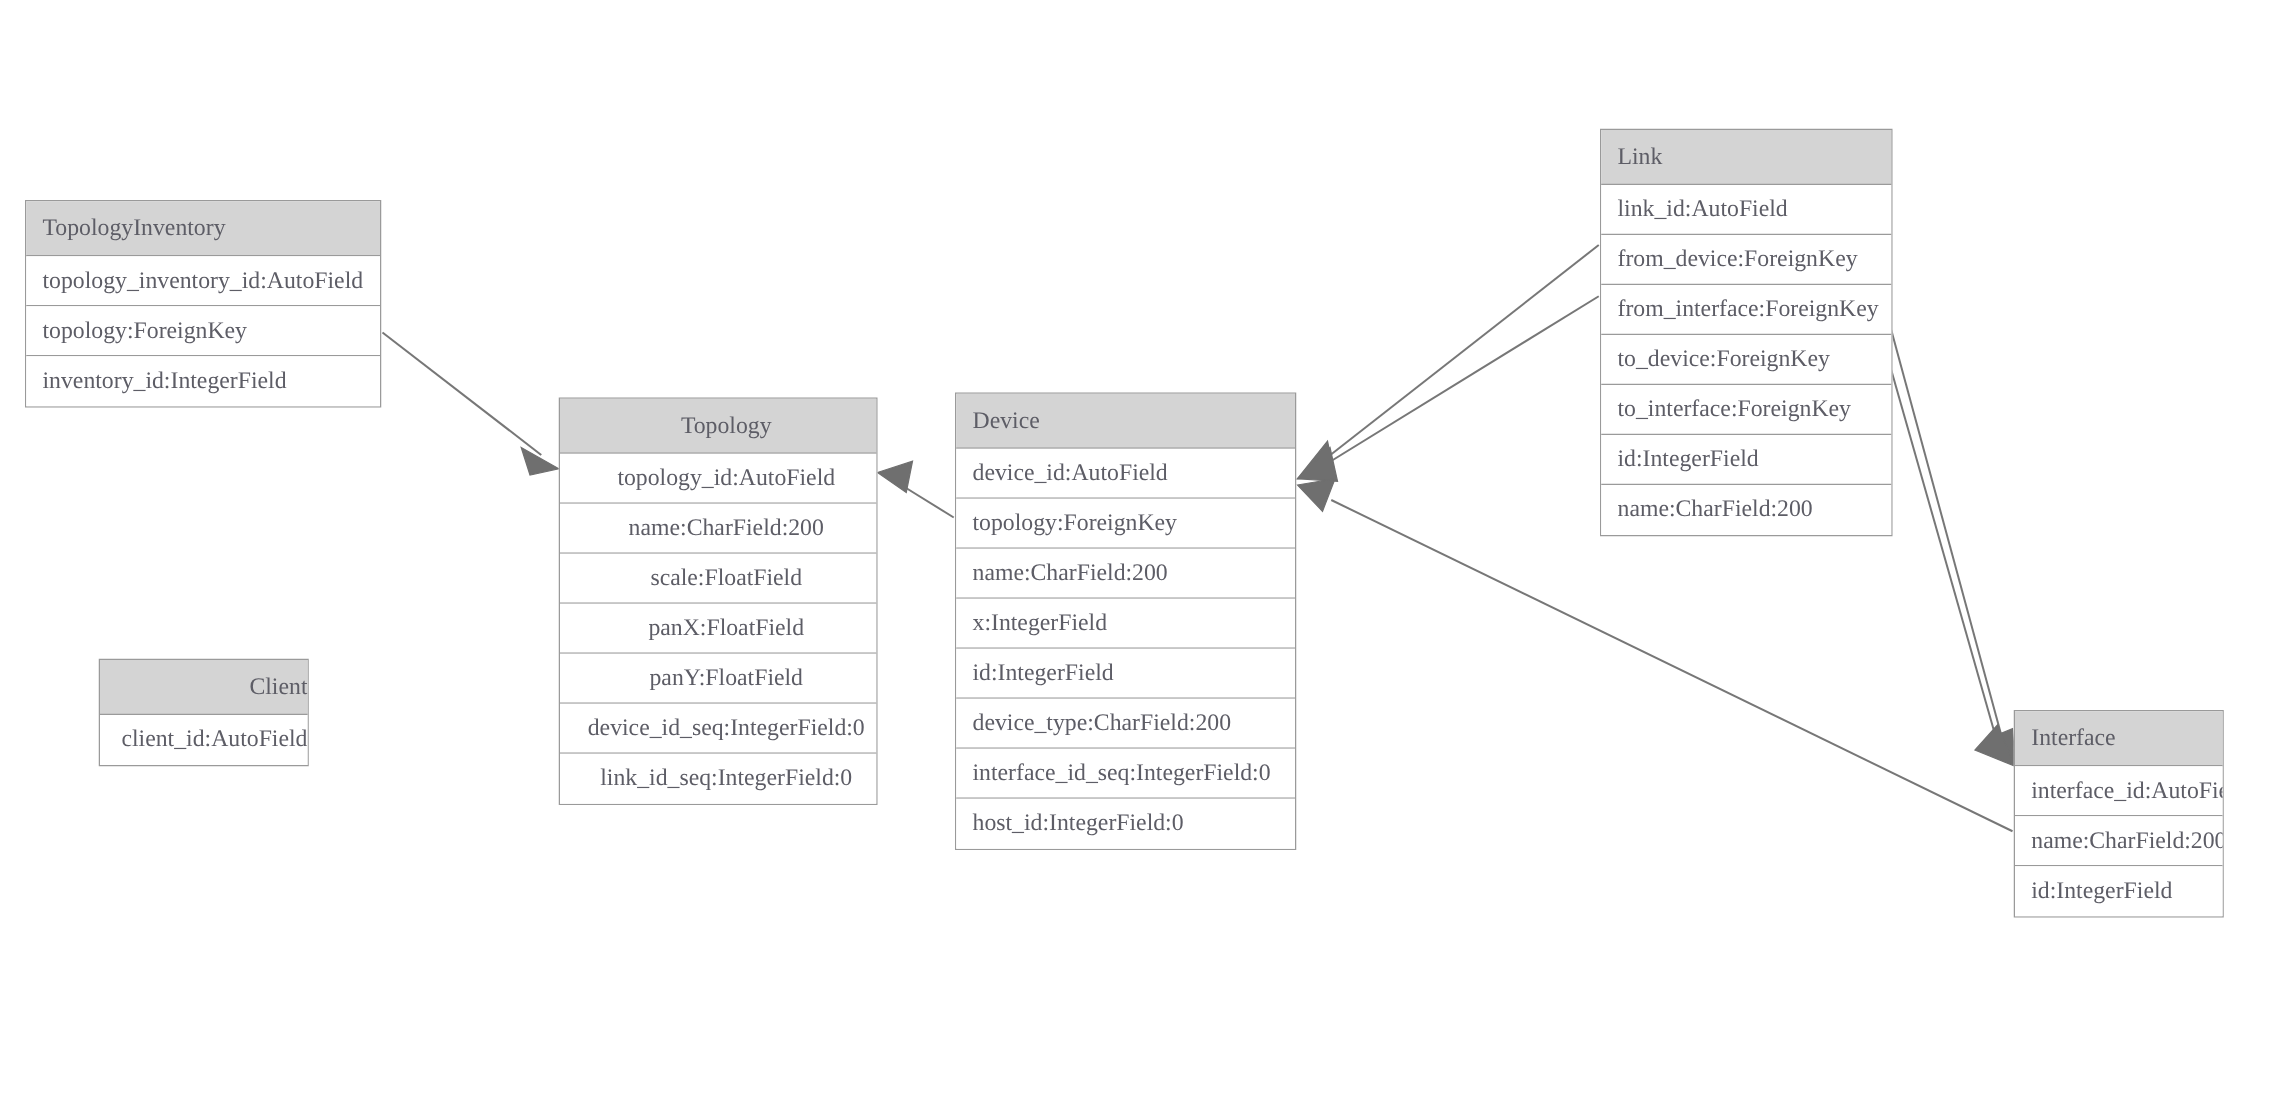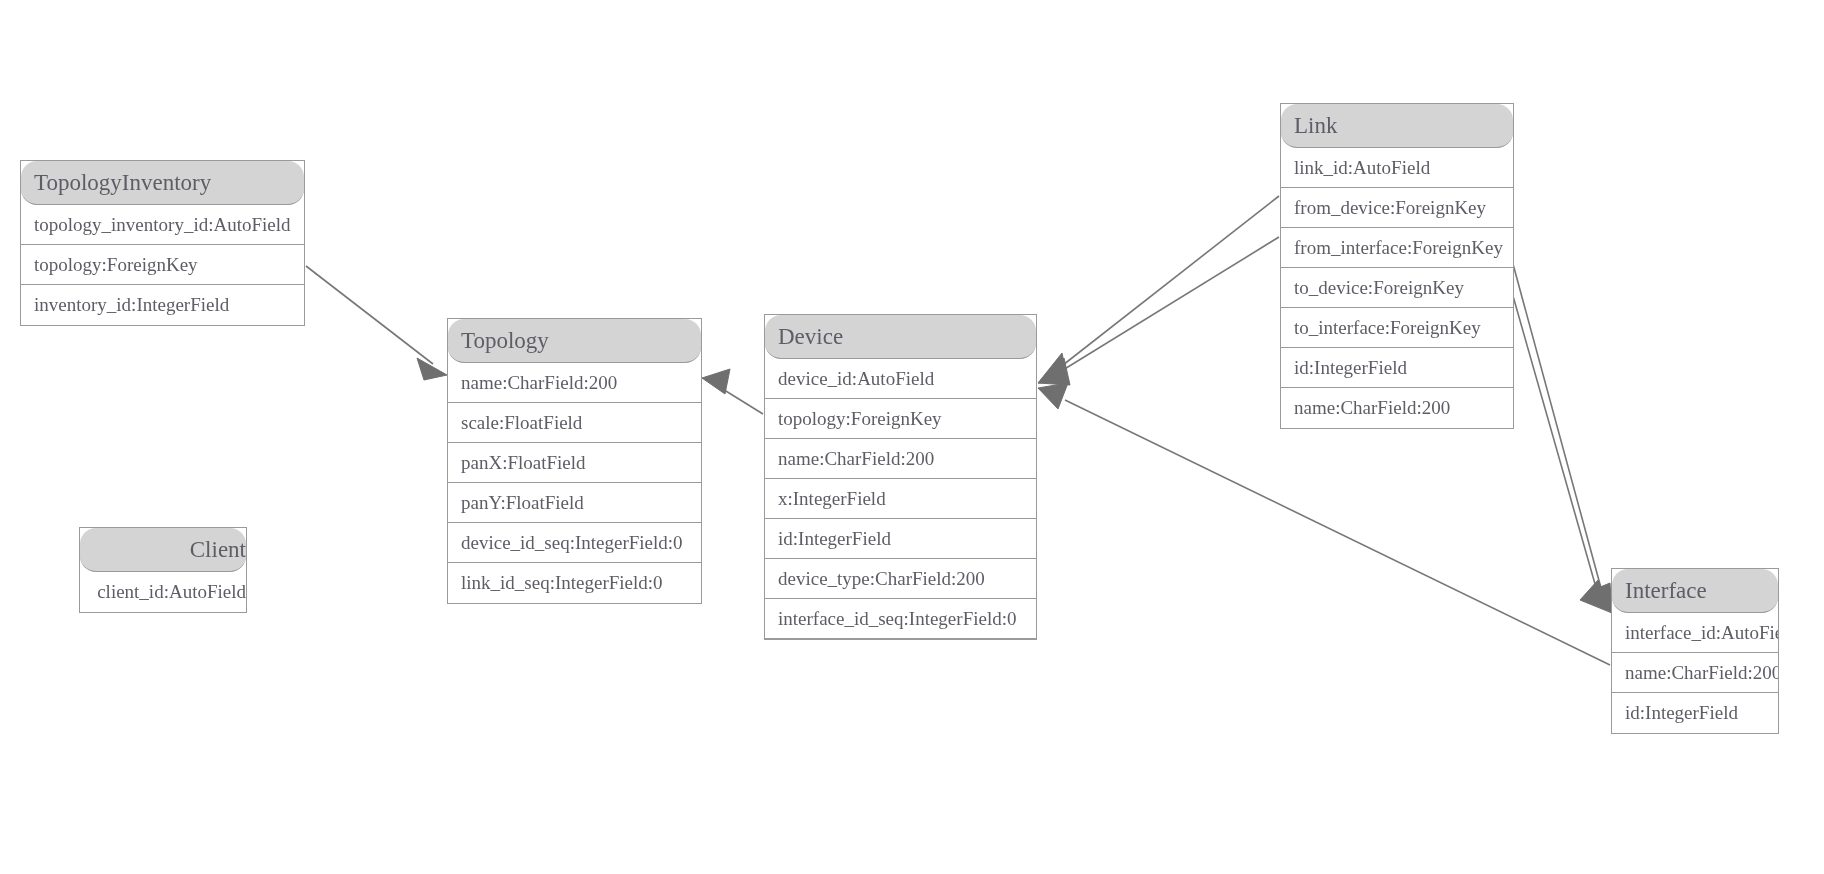--- a/index.html
+++ b/index.html
@@ -33,24 +33,23 @@
     z-index: 2;
   }
   .entity-header {
     box-sizing: border-box;
     background: #d4d4d4;
     border-bottom: 1px solid #9a9a9a;
     height: 44px;
     line-height: 44px;
     padding: 0 0 0 13px;
     color: #5d5d66;
-    font-size: 23px;
+    font-size: 19px;
     white-space: nowrap;
     overflow: hidden;
-    border-radius: 16px;
   }
   .entity-row {
     box-sizing: border-box;
     height: 40px;
     line-height: 40px;
     padding: 0 0 0 13px;
     color: #5d5d66;
     font-size: 19px;
     border-bottom: 1px solid #9a9a9a;
     background: #ffffff;
@@ -109,38 +108,40 @@
       <div class="entity" style="left: 20px; top: 160px; width: 285px;">
         <div class="entity-header">TopologyInventory</div>
         <div class="entity-row">topology_inventory_id:AutoField</div>
         <div class="entity-row">topology:ForeignKey</div>
         <div class="entity-row last">inventory_id:IntegerField</div>
       </div>
       <div class="entity" style="left: 79px; top: 527px; width: 168px; text-align: right;">
         <div class="entity-header">Client</div>
         <div class="entity-row last">client_id:AutoField</div>
       </div>
-      <div class="entity" style="left: 447px; top: 318px; width: 255px;">
+      <div class="entity" style="left: 447px; top: 318px; width: 255px; text-align: center;">
         <div class="entity-header">Topology</div>
+        <div class="entity-row">topology_id:AutoField</div>
         <div class="entity-row">name:CharField:200</div>
         <div class="entity-row">scale:FloatField</div>
         <div class="entity-row">panX:FloatField</div>
         <div class="entity-row">panY:FloatField</div>
         <div class="entity-row">device_id_seq:IntegerField:0</div>
         <div class="entity-row last">link_id_seq:IntegerField:0</div>
       </div>
       <div class="entity" style="left: 764px; top: 314px; width: 273px;">
         <div class="entity-header">Device</div>
         <div class="entity-row">device_id:AutoField</div>
         <div class="entity-row">topology:ForeignKey</div>
         <div class="entity-row">name:CharField:200</div>
         <div class="entity-row">x:IntegerField</div>
         <div class="entity-row">id:IntegerField</div>
         <div class="entity-row">device_type:CharField:200</div>
         <div class="entity-row">interface_id_seq:IntegerField:0</div>
+        <div class="entity-row last">host_id:IntegerField:0</div>
       </div>
       <div class="entity" style="left: 1280px; top: 103px; width: 234px;">
         <div class="entity-header">Link</div>
         <div class="entity-row">link_id:AutoField</div>
         <div class="entity-row">from_device:ForeignKey</div>
         <div class="entity-row">from_interface:ForeignKey</div>
         <div class="entity-row">to_device:ForeignKey</div>
         <div class="entity-row">to_interface:ForeignKey</div>
         <div class="entity-row">id:IntegerField</div>
         <div class="entity-row last">name:CharField:200</div>

